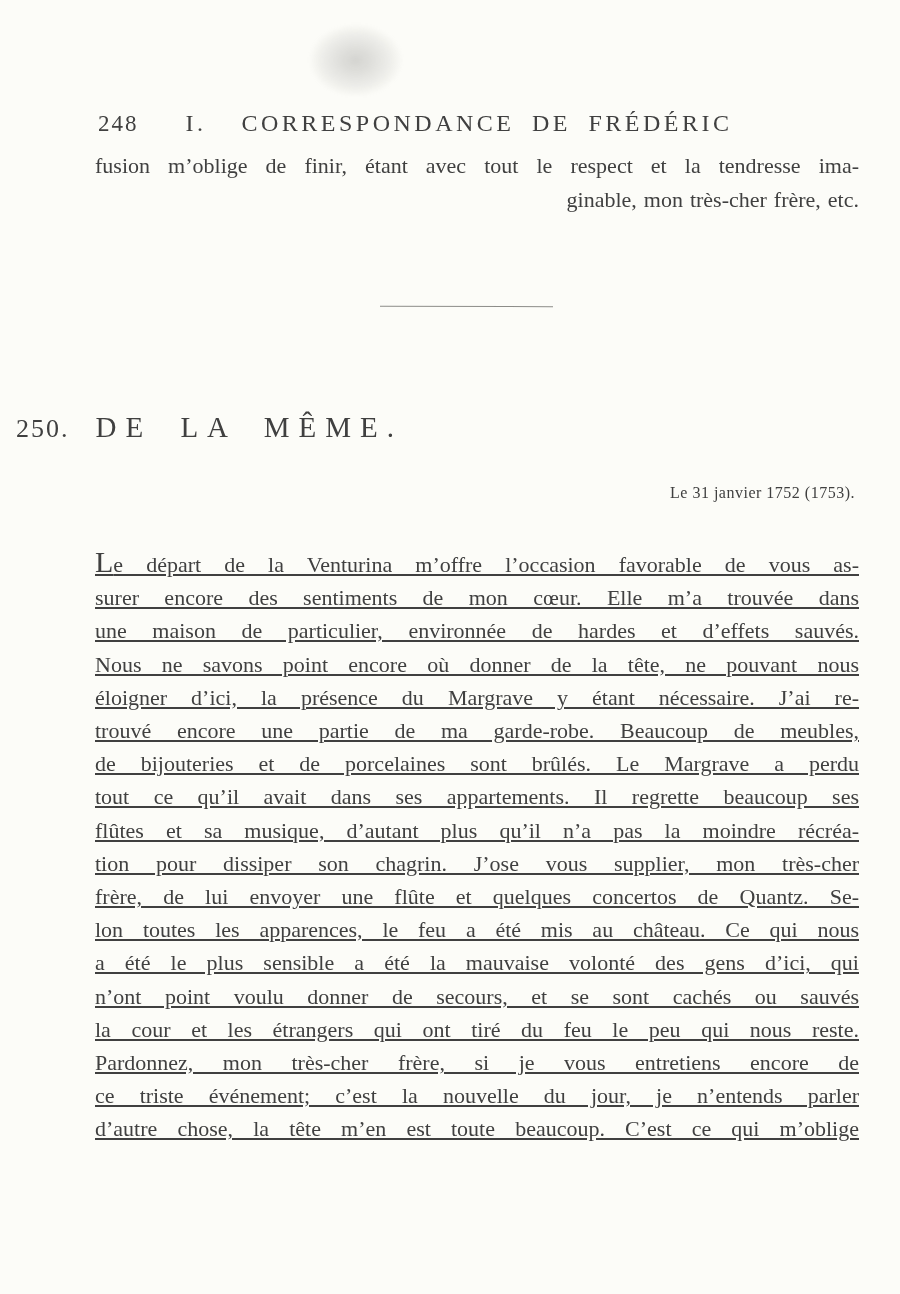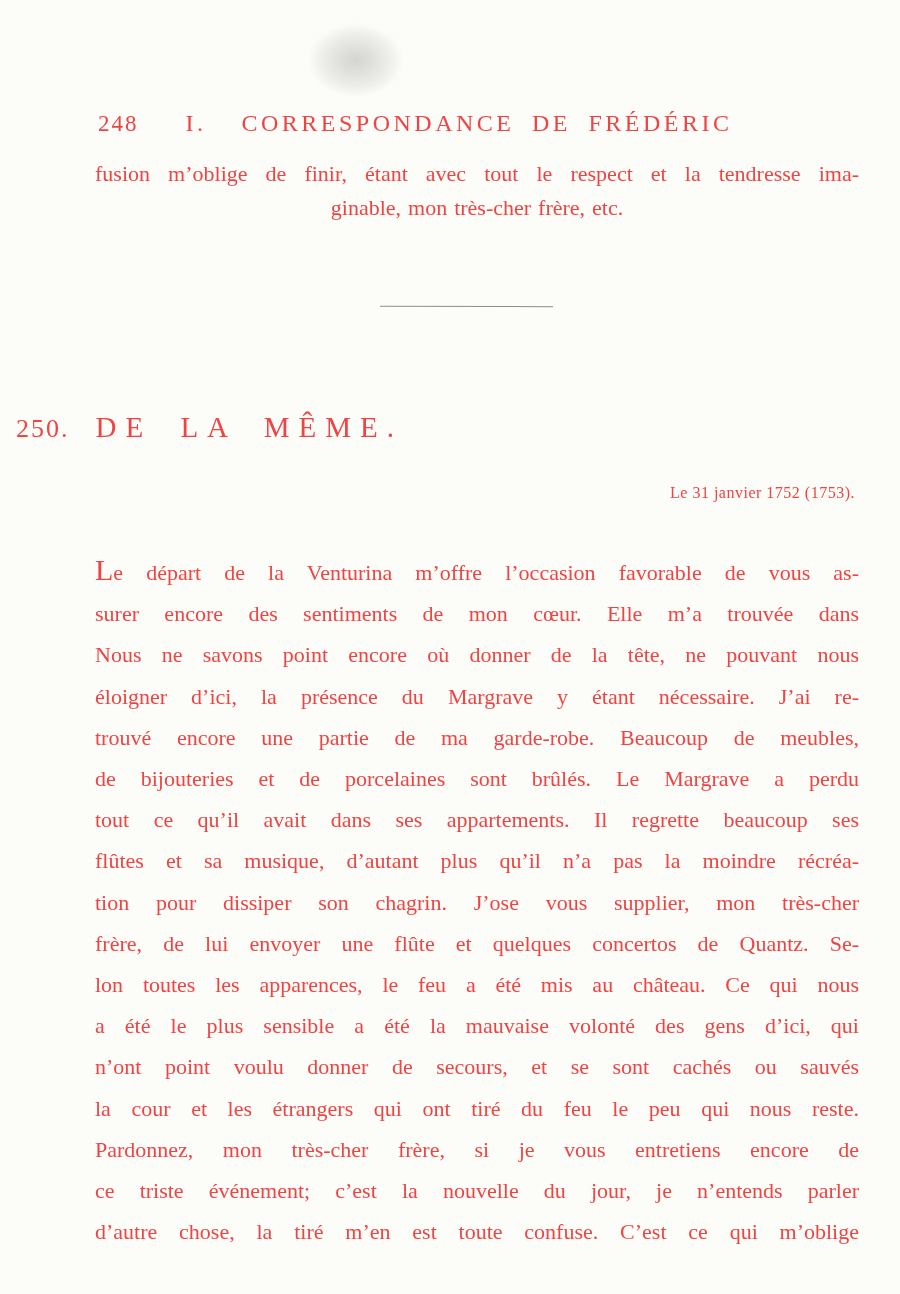--- a/index.html
+++ b/index.html
@@ -2,21 +2,21 @@
 <html><head>
 <meta charset="utf-8">
 <style>
   html, body { margin: 0; padding: 0; background: #e8e8e4; }
   .page {
     position: relative;
     width: 900px;
     height: 1294px;
     background: #fcfcf8;
     font-family: "Liberation Serif", "DejaVu Serif", serif;
-    color: #ef4444;
+    color: #404040;
     overflow: hidden;
   }
   .smudge {
     position: absolute;
     left: 295px; top: 10px;
     width: 135px; height: 105px;
     background: radial-gradient(ellipse 45% 45% at 45% 48%,
       rgba(118,118,116,0.30), rgba(150,150,146,0.14) 55%, rgba(0,0,0,0) 78%);
     filter: blur(1.5px);
   }
@@ -38,25 +38,24 @@
     white-space: pre;
   }
   .cont {
     position: absolute;
     left: 95px; top: 149px;
     width: 764px;
     font-size: 22px;
     line-height: 34px;
     word-spacing: 1.5px;
   }
-  .line { text-align: center; }
+  .line { text-align: right; }
   .line.just {
     text-align: justify;
     text-align-last: justify;
-    margin-top: 8px;
     -moz-text-align-last: justify;
   }
   .divider {
     position: absolute;
     left: 380px; top: 306px;
     width: 173px; height: 1px;
     background: #8c8c88;
     transform: rotate(0.15deg);
   }
   .heading {
@@ -90,20 +89,21 @@
     font-variant: small-caps;
     letter-spacing: 2px;
   }
   .bodytext {
     position: absolute;
     left: 95px; top: 545px;
     width: 764px;
     font-size: 22px;
     line-height: 33.2px;
     word-spacing: 1.5px;
+    text-decoration: underline;
   }
   .initial::first-letter {
     font-size: 30px;
   }
 </style>
 </head>
 <body>
 
 <div class="page">
 
@@ -122,30 +122,31 @@
   <h1 class="heading">
     <span class="lnum">250.</span><span class="ltitle">DE LA MÊME.</span>
   </h1>
 
   <div class="dateline">Le 31 janvier 1752 (1753).</div>
 
 
   <section class="bodytext">
     <div class="line just initial">Le départ de la Venturina m’offre l’occasion favorable de vous as-</div>
     <div class="line just">surer encore des sentiments de mon cœur.  Elle m’a trouvée dans</div>
+    <div class="line just">une maison de particulier, environnée de hardes et d’effets sauvés.</div>
     <div class="line just">Nous ne savons point encore où donner de la tête, ne pouvant nous</div>
     <div class="line just">éloigner d’ici, la présence du Margrave y étant nécessaire.  J’ai re-</div>
     <div class="line just">trouvé encore une partie de ma garde-robe.  Beaucoup de meubles,</div>
     <div class="line just">de bijouteries et de porcelaines sont brûlés.  Le Margrave a perdu</div>
     <div class="line just">tout ce qu’il avait dans ses appartements.  Il regrette beaucoup ses</div>
     <div class="line just">flûtes et sa musique, d’autant plus qu’il n’a pas la moindre récréa-</div>
     <div class="line just">tion pour dissiper son chagrin.  J’ose vous supplier, mon très-cher</div>
     <div class="line just">frère, de lui envoyer une flûte et quelques concertos de Quantz.  Se-</div>
     <div class="line just">lon toutes les apparences, le feu a été mis au château.  Ce qui nous</div>
     <div class="line just">a été le plus sensible a été la mauvaise volonté des gens d’ici, qui</div>
     <div class="line just">n’ont point voulu donner de secours, et se sont cachés ou sauvés</div>
     <div class="line just">la cour et les étrangers qui ont tiré du feu le peu qui nous reste.</div>
     <div class="line just">Pardonnez, mon très-cher frère, si je vous entretiens encore de</div>
     <div class="line just">ce triste événement; c’est la nouvelle du jour, je n’entends parler</div>
-    <div class="line just">d’autre chose, la tiré m’en est toute confuse.  C’est ce qui m’oblige</div>
+    <div class="line just">d’autre chose, la tête m’en est toute beaucoup.  C’est ce qui m’oblige</div>
   </section>
 
 </div>
 
 </body></html>

